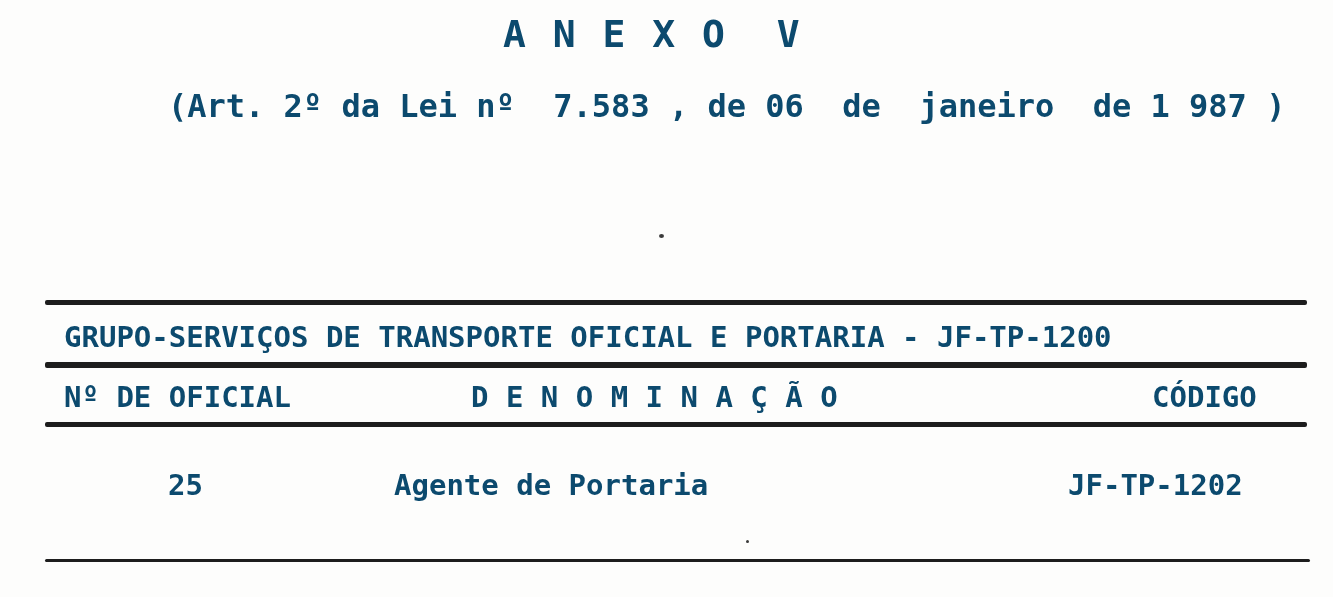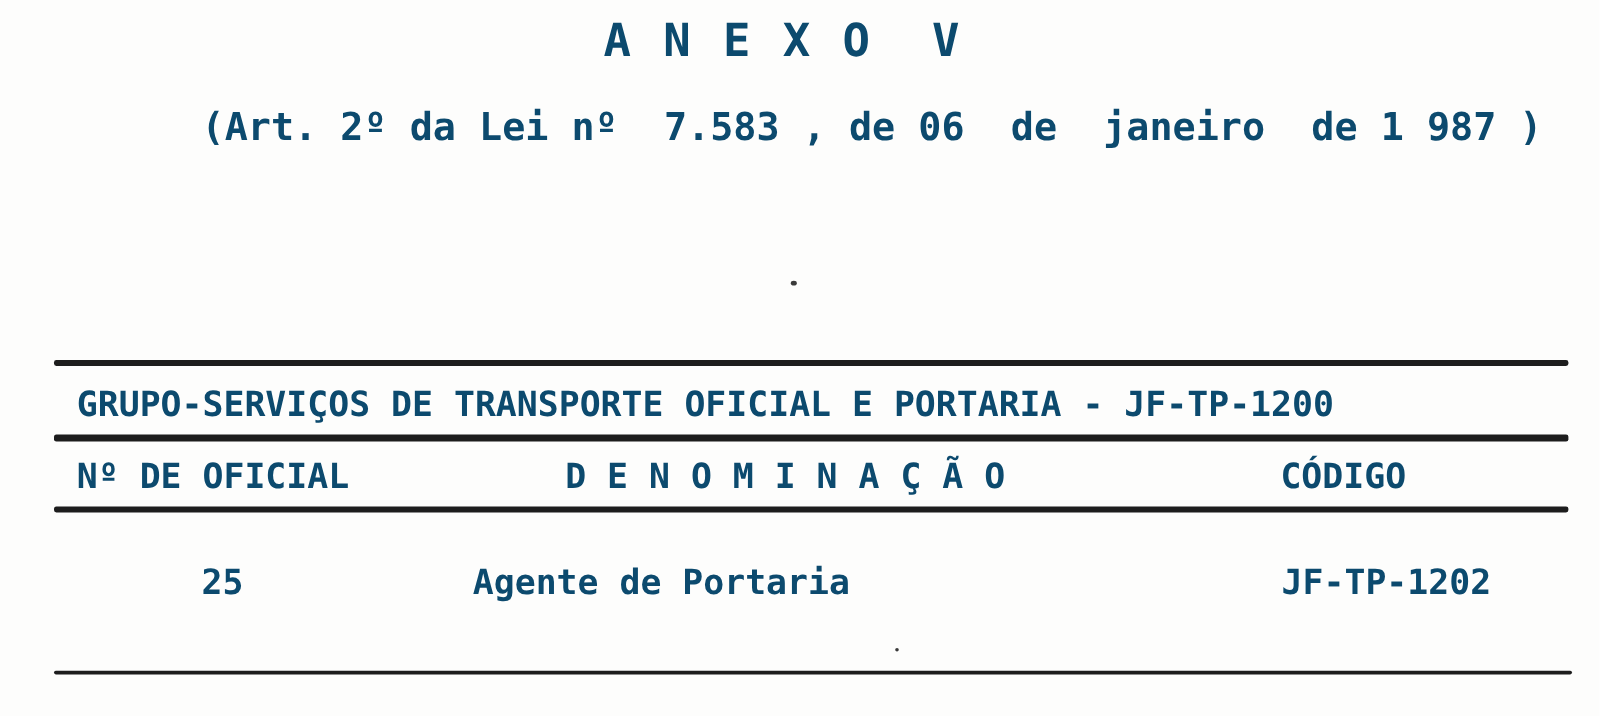--- a/index.html
+++ b/index.html
@@ -61,21 +61,21 @@
     <div class="rule" style="left:45px; top:300px; width:1262px; height:5px;"></div>
 
     <div class="t body-text" style="left:64px; top:322px;">GRUPO-SERVIÇOS DE TRANSPORTE OFICIAL E PORTARIA - JF-TP-1200</div>
 
     <div class="rule" style="left:45px; top:362px; width:1262px; height:6px;"></div>
 
     <div class="t body-text" style="left:64px; top:382px;">Nº DE OFICIAL</div>
 
     <div class="t body-text" style="left:471px; top:382px;">D E N O M I N A Ç Ã O</div>
 
-    <div class="t body-text" style="left:1067px; top:382px;text-align:right;">CÓDIGO</div>
+    <div class="t body-text" style="left:1152px; top:382px;text-align:right;">CÓDIGO</div>
 
     <div class="rule" style="left:45px; top:422px; width:1262px; height:5px;"></div>
 
     <div>
       <div class="t body-text" style="left:168px; top:470px;">25</div>
 
       <div class="t body-text" style="left:394px; top:470px;">Agente de Portaria</div>
 
       <div class="t body-text" style="left:1068px; top:470px;">JF-TP-1202</div>
     </div>

